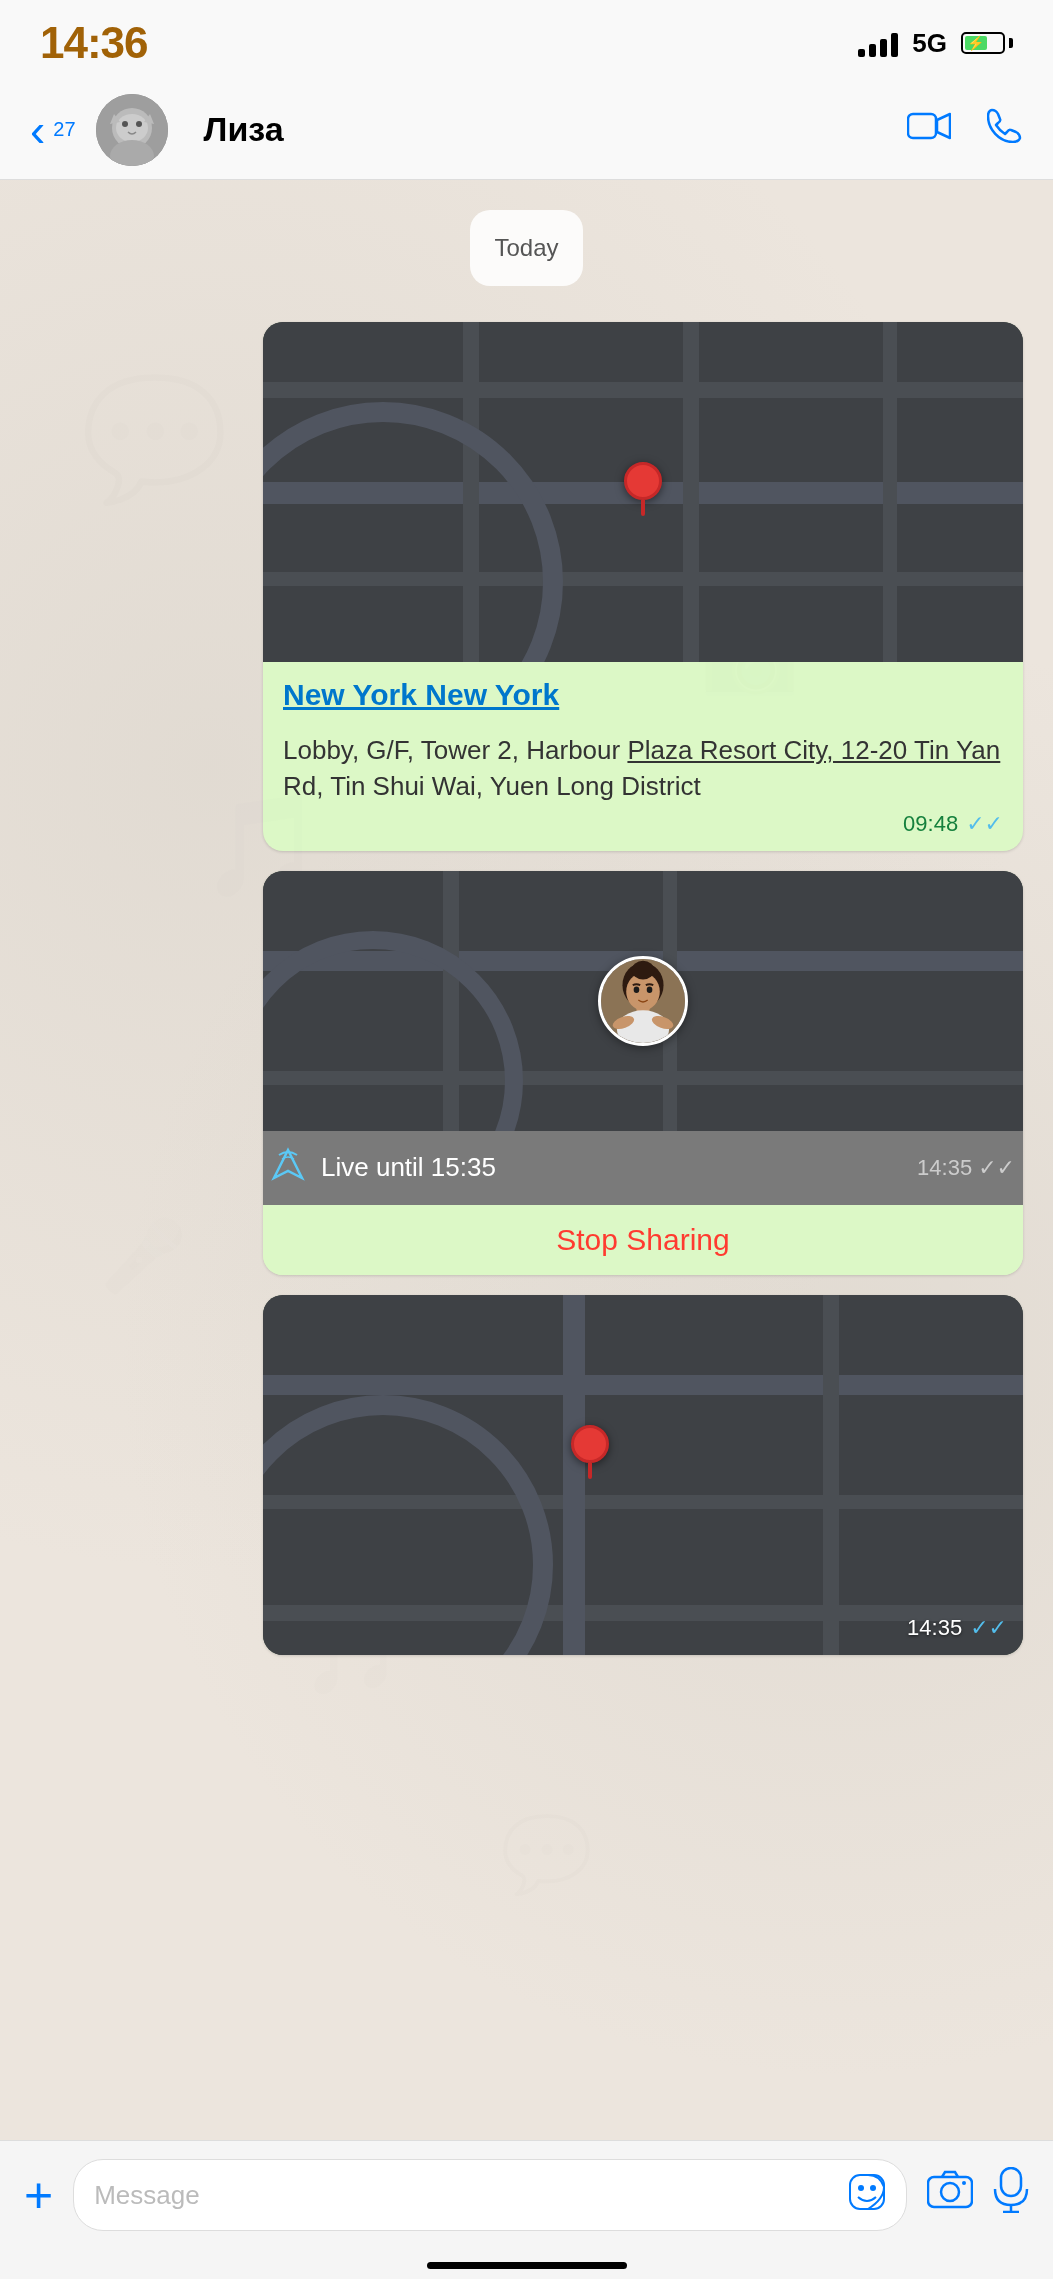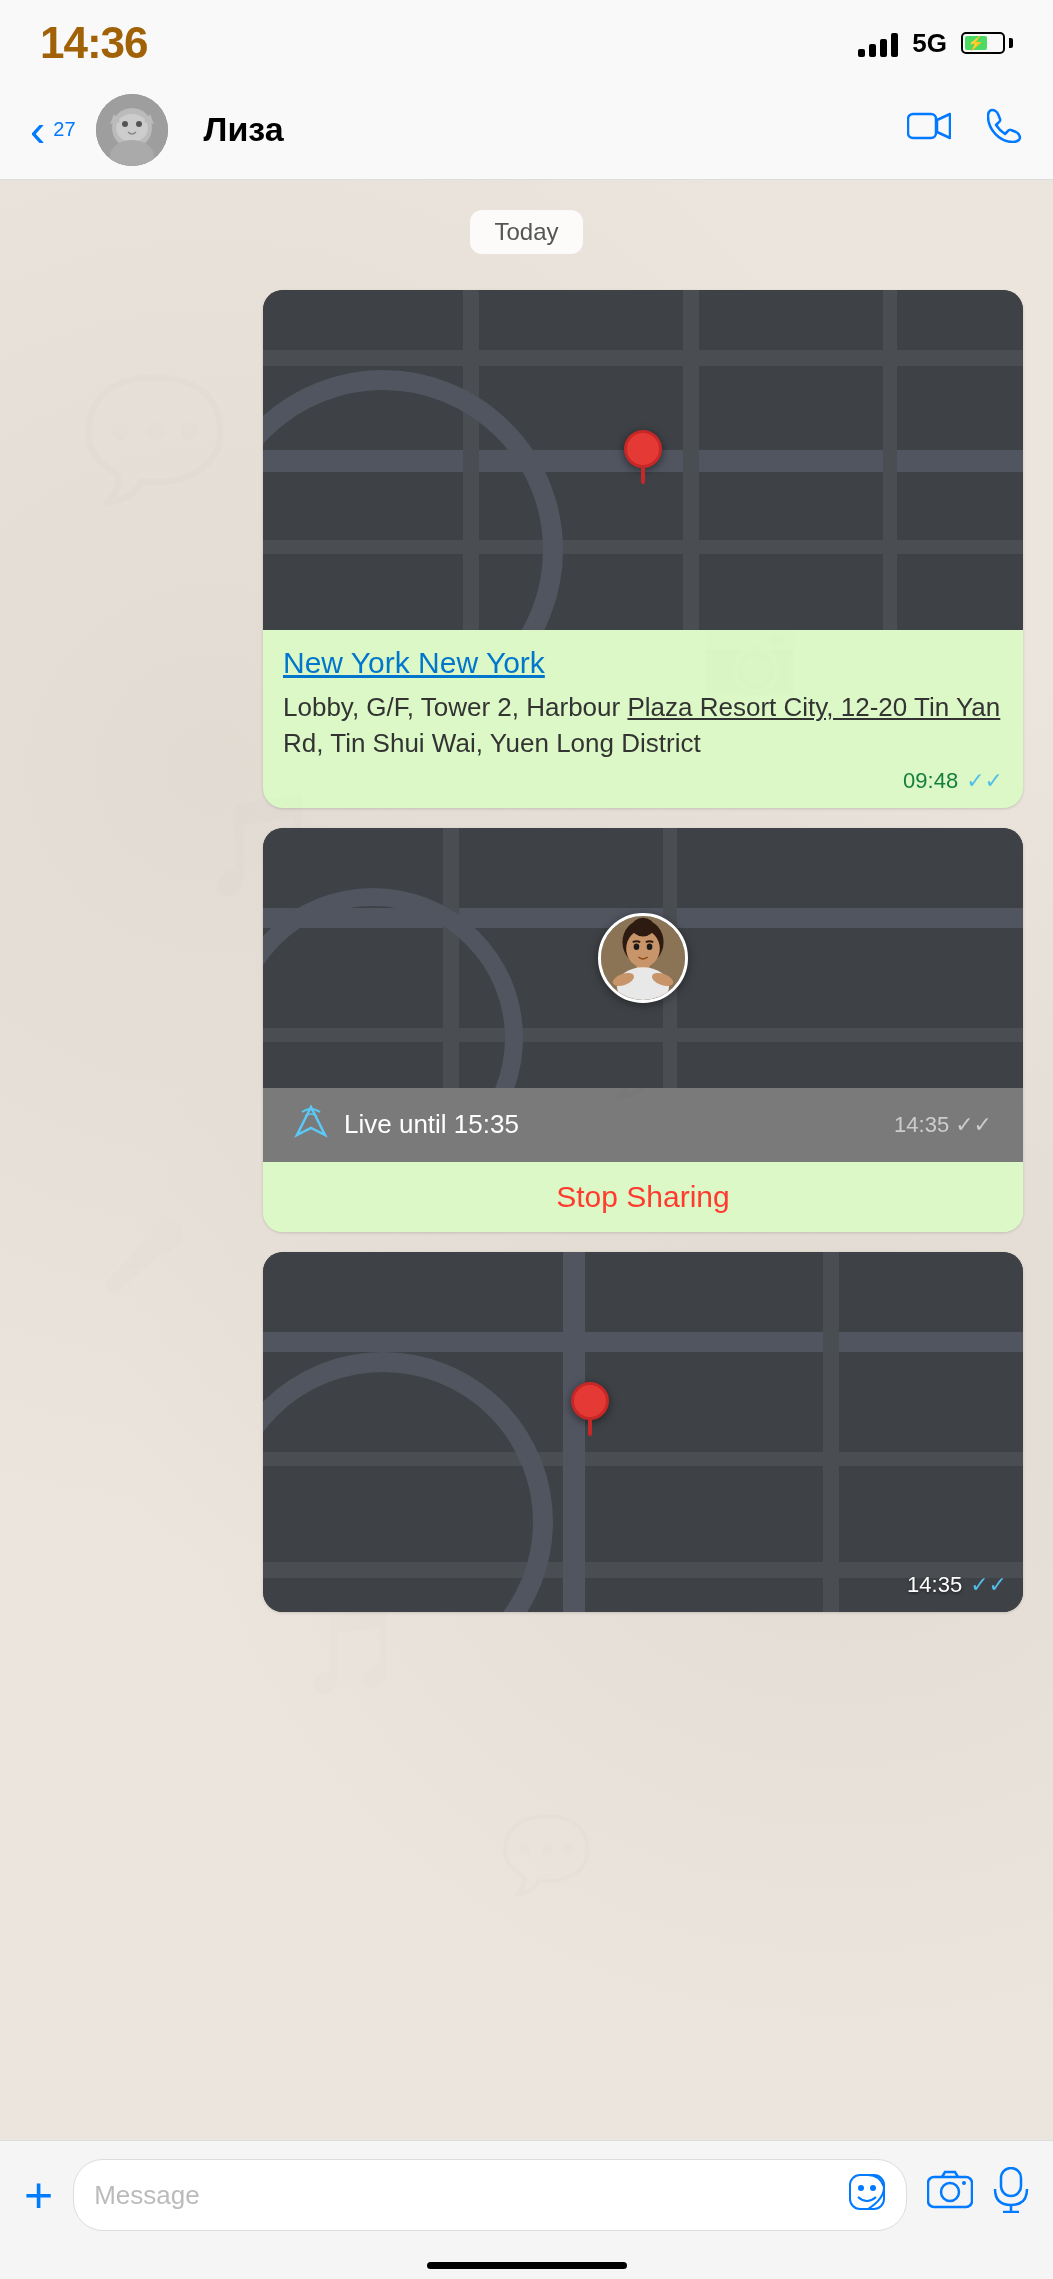--- a/index.html
+++ b/index.html
@@ -164,22 +164,22 @@
       position: absolute;
       top: 0; left: 0; right: 0; bottom: 0;
       opacity: 0.08;
       pointer-events: none;
       overflow: hidden;
     }
 
     
     .date-divider {
       background: rgba(255,255,255,0.85);
-      border-radius: 12px;
-      padding: 8px 24px;
+      border-radius: 20px;
+      padding: 24px 24px;
       font-size: 24px;
       color: #555;
       font-weight: 500;
       margin: 10px 0 16px;
       align-self: center;
     }
 
     
     .location-bubble {
       background: #dcf8c6;
@@ -240,23 +240,23 @@
       border-radius: 0 0 2px 2px;
     }
 
     
     .location-info {
       padding: 16px 20px 14px;
     }
     .location-name {
       color: #0077cc;
       font-size: 30px;
-      font-weight: 400;
+      font-weight: 700;
       text-decoration: underline;
-      margin-bottom: 9px;
+      margin-bottom: 20px;
     }
     .location-address {
       color: #333;
       font-size: 26px;
       line-height: 1.4;
     }
     .location-address u {
       text-decoration: underline;
     }
     .message-meta {
@@ -308,21 +308,21 @@
       box-shadow: 0 2px 10px rgba(0,0,0,0.4);
       display: flex;
       align-items: center;
       justify-content: center;
     }
 
     .live-info-bar {
       background: #7a7a7a;
       display: flex;
       align-items: center;
-      padding: 16px 31px;
+      padding: 16px 8px;
       gap: 16px;
     }
     .live-icon {
       color: #5bc8f5;
       font-size: 34px;
     }
     .live-text {
       color: #fff;
       font-size: 26px;
       flex: 1;

